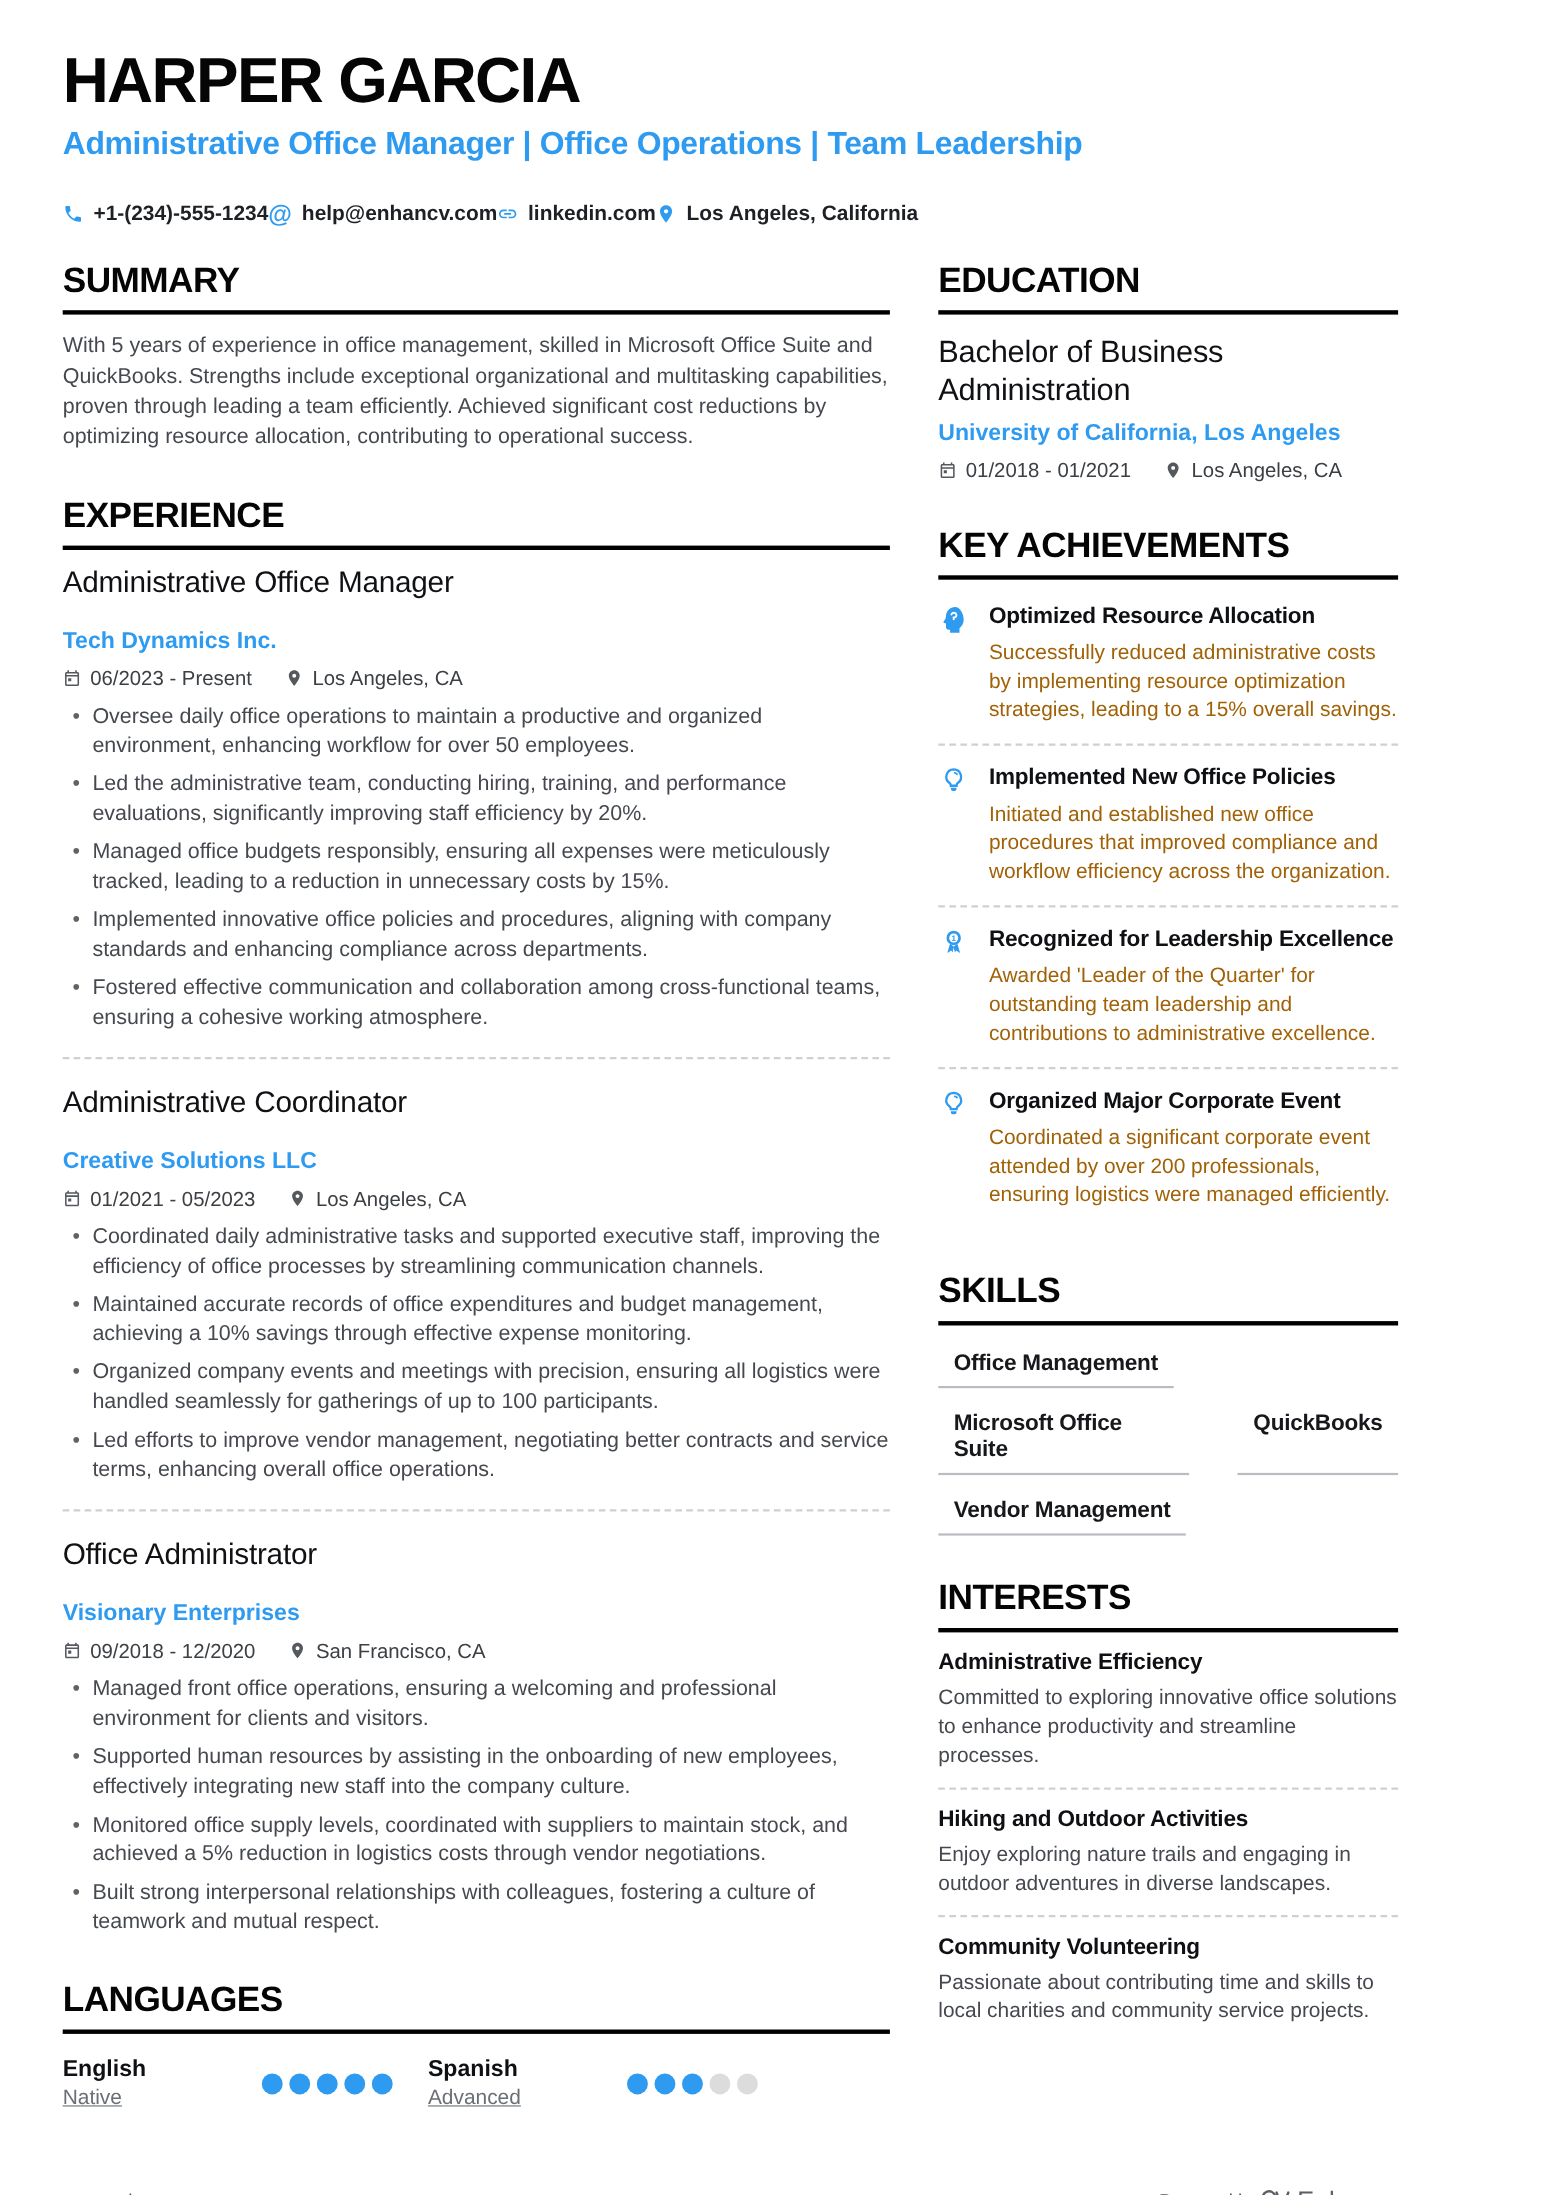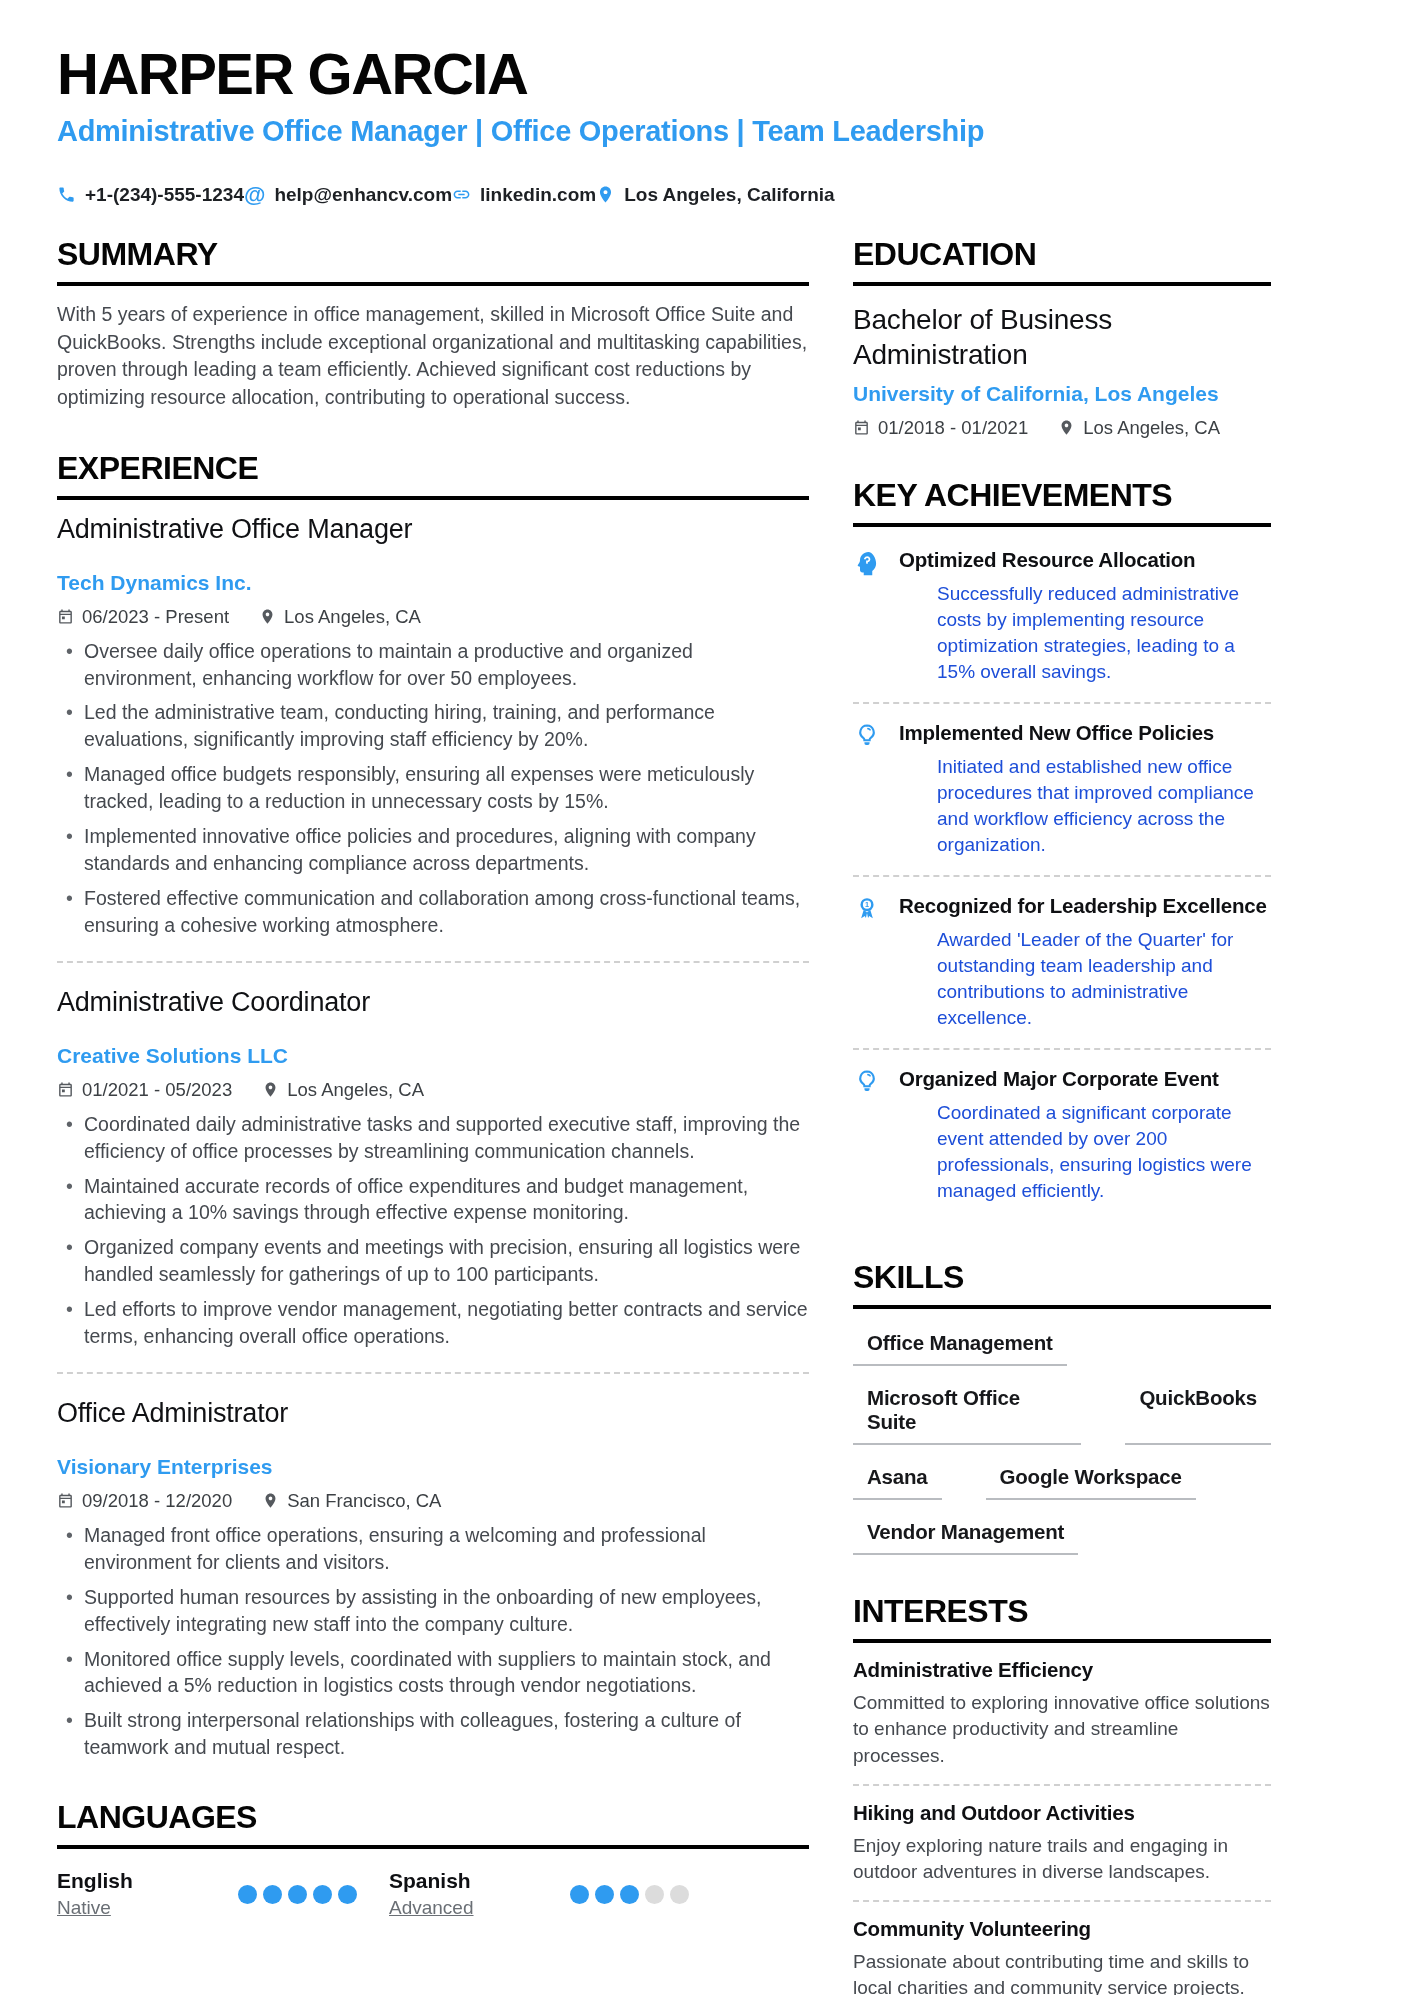--- a/index.html
+++ b/index.html
@@ -48,21 +48,21 @@
   .degree{font-size:28px;font-weight:500;color:#101114;line-height:1.25;margin-top:16px;max-width:370px;letter-spacing:-0.2px;}
   .school{font-size:21px;font-weight:700;color:var(--accent);margin-top:10px;}
 
   
   .ach-list{margin-top:4px;}
   .ach-item{display:flex;gap:16px;padding:17px 0;}
   .ach-item + .ach-item{border-top:2px dashed #d0d0d0;}
   .ach-icon{flex:0 0 30px;padding-top:1px;}
   .ach-icon svg{display:block;width:28px;height:28px;}
   .ach-title{font-size:20.5px;font-weight:700;color:#0f1013;letter-spacing:-0.2px;}
-  .ach-text{font-size:19px;line-height:1.37;color:#1d4ed8;margin-top:9px;margin-left:38px;}
+  .ach-text{font-size:19px;line-height:1.37;color:#a16207;margin-top:9px;}
 
   
   .skills-rows{margin-top:2px;}
   .skill-row{display:flex;gap:44px;}
   .skill{font-size:20.5px;font-weight:700;color:#17181b;padding:20px 14px 9px 14px;border-bottom:2px solid #b9bcc0;letter-spacing:-0.2px;}
 
   
   .interest{padding:15px 0;}
   .interest + .interest{border-top:2px dashed #d0d0d0;}
   .interest-title{font-size:20.5px;font-weight:700;color:#0f1013;letter-spacing:-0.2px;}
@@ -335,24 +335,20 @@
         <h2 class="section-title">SKILLS</h2>
         <div class="skills-rows" id="skills">
             <div class="skill-row">
               <div class="skill">Office Management</div>
             </div>
             <div class="skill-row">
               <div class="skill">Microsoft Office Suite</div>
               <div class="skill">QuickBooks</div>
             </div>
             <div class="skill-row">
-              <div class="skill">Asana</div>
-              <div class="skill">Google Workspace</div>
-            </div>
-            <div class="skill-row">
               <div class="skill">Vendor Management</div>
             </div>
           </div>
       </section>
 
       <section class="section">
         <h2 class="section-title">INTERESTS</h2>
         <div id="interests">
             <div class="interest">
               <div class="interest-title">Administrative Efficiency</div>

